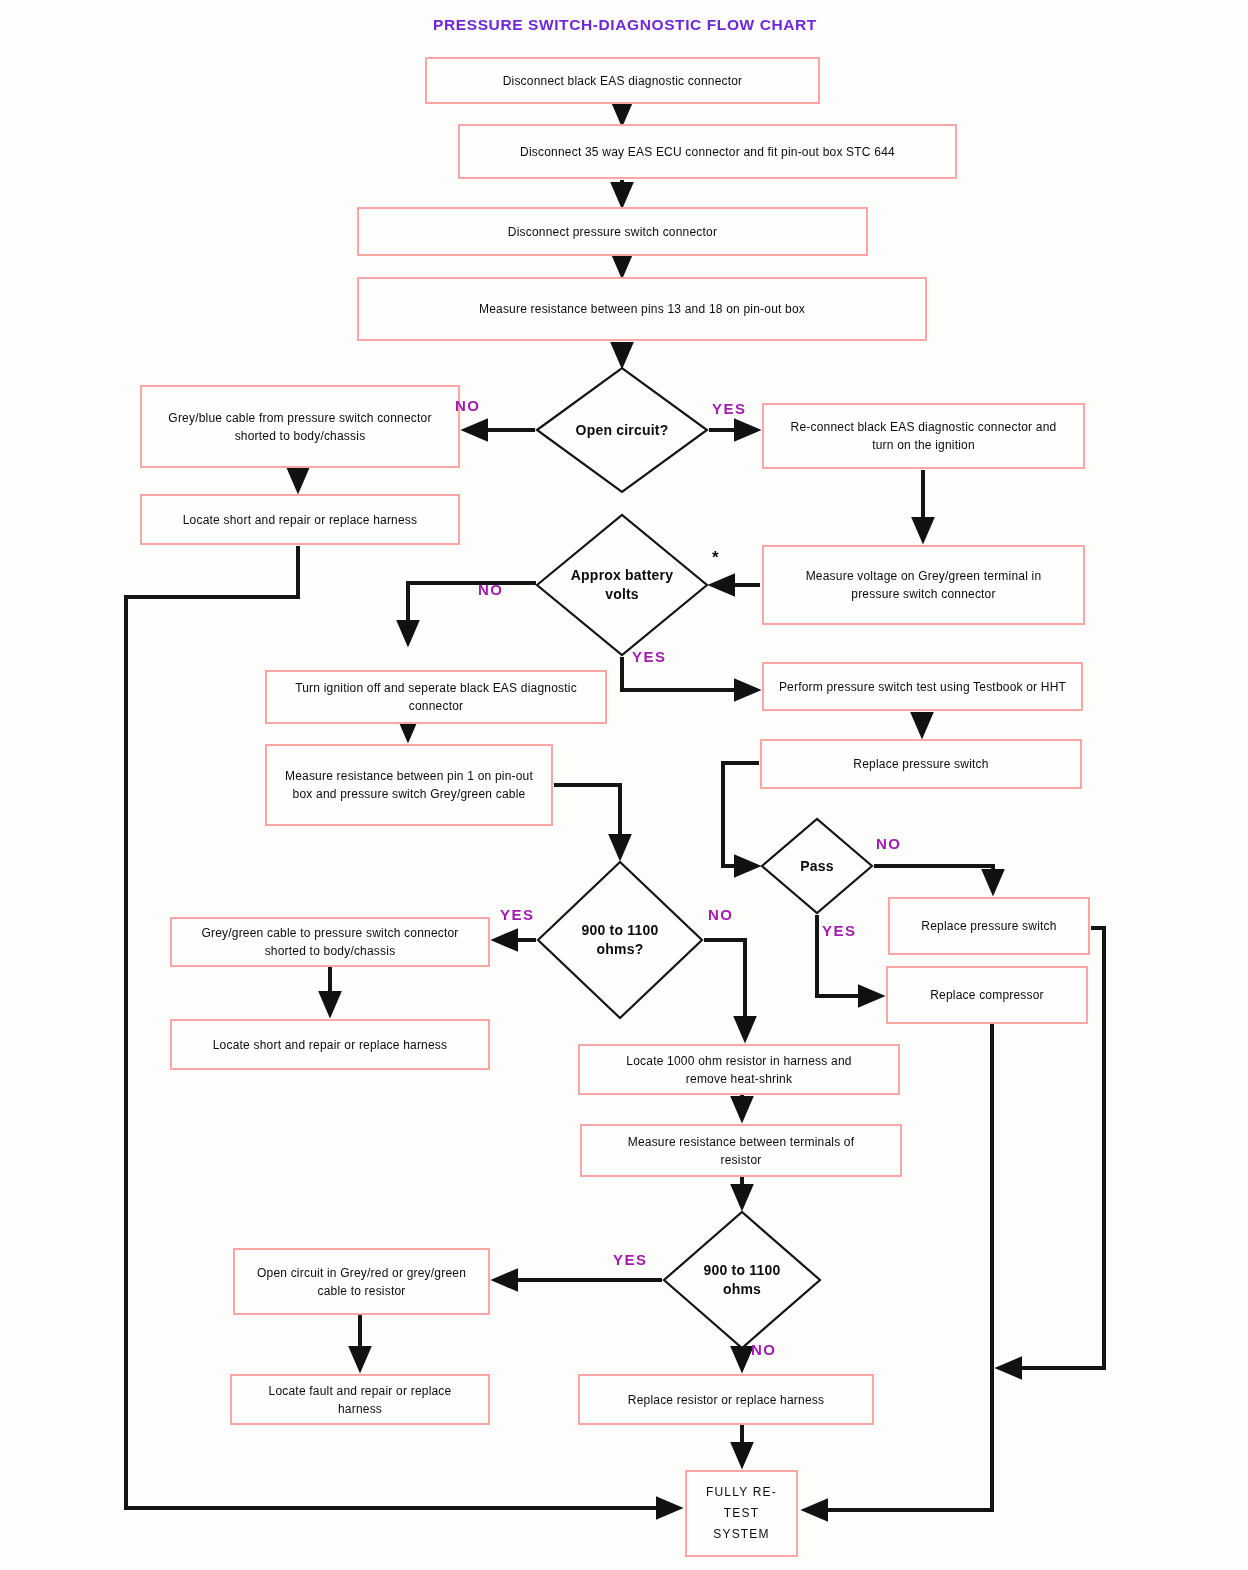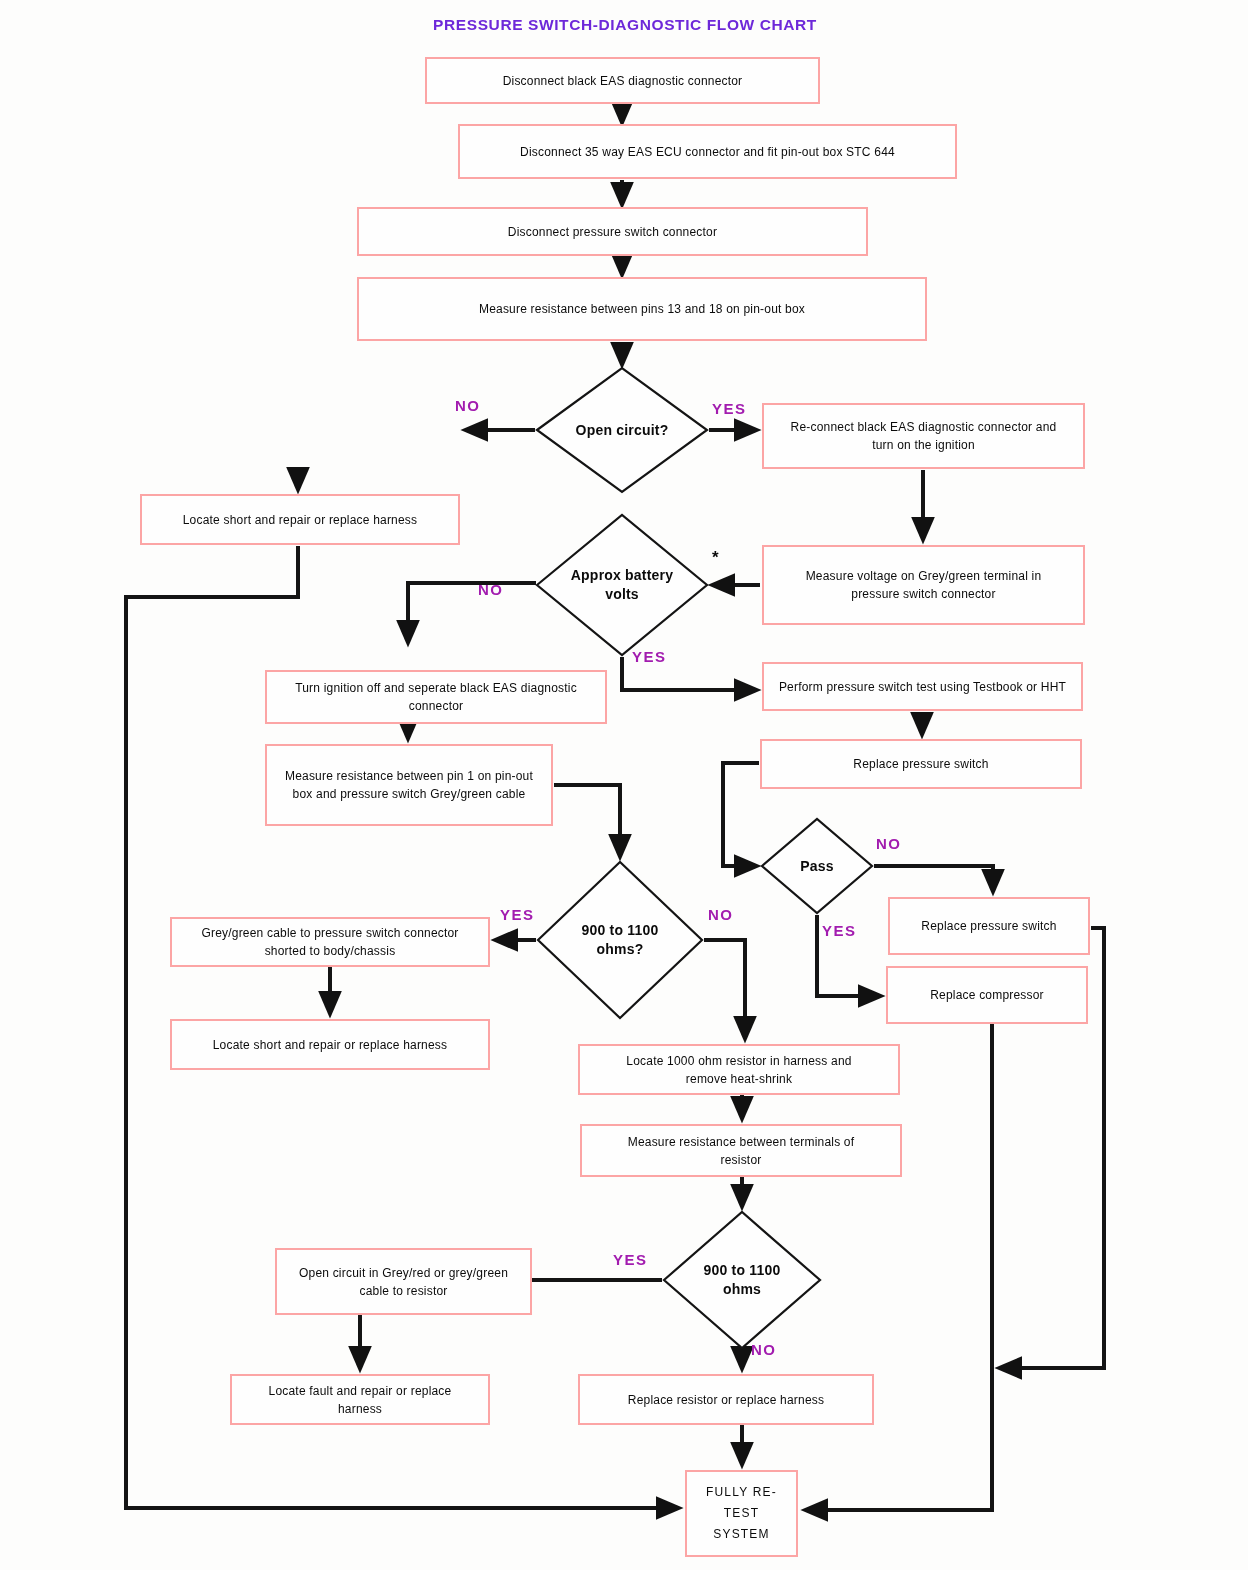--- a/index.html
+++ b/index.html
@@ -84,20 +84,21 @@
   <div class="title" style="left:340px;top:16px;width:570px;">PRESSURE SWITCH-DIAGNOSTIC FLOW CHART</div>
 
   <div class="box" style="left:425px;top:57px;width:395px;height:47px;">Disconnect black EAS diagnostic connector</div>
 
   <div class="box" style="left:413px;top:124px;width:499px;height:55px;margin-left:45px;">Disconnect 35 way EAS ECU connector and fit pin-out box STC 644</div>
 
   <div class="box" style="left:357px;top:207px;width:511px;height:49px;">Disconnect pressure switch connector</div>
 
   <div class="box" style="left:357px;top:277px;width:570px;height:64px;">Measure resistance between pins 13 and 18 on pin-out box</div>
 
+  <div class="box" style="left:140px;top:385px;width:320px;height:83px;padding:4px 26px;">Grey/blue cable from pressure switch connector shorted to body/chassis</div>
 
   <div class="box" style="left:140px;top:494px;width:320px;height:51px;">Locate short and repair or replace harness</div>
 
   <div class="box" style="left:762px;top:403px;width:323px;height:66px;padding:4px 20px;">Re-connect black EAS diagnostic connector and turn on the ignition</div>
 
   <div class="box" style="left:762px;top:545px;width:323px;height:80px;padding:4px 38px;">Measure voltage on Grey/green terminal in pressure switch connector</div>
 
   <div class="box" style="left:265px;top:670px;width:342px;height:54px;">Turn ignition off and seperate black EAS diagnostic connector</div>
 
   <div class="box" style="left:762px;top:662px;width:321px;height:49px;">Perform pressure switch test using Testbook or HHT</div>
@@ -111,21 +112,21 @@
   <div class="box" style="left:886px;top:966px;width:202px;height:58px;padding:4px 10px;">Replace compressor</div>
 
   <div class="box" style="left:170px;top:917px;width:320px;height:50px;">Grey/green cable to pressure switch connector shorted to body/chassis</div>
 
   <div class="box" style="left:170px;top:1019px;width:320px;height:51px;">Locate short and repair or replace harness</div>
 
   <div class="box" style="left:578px;top:1044px;width:322px;height:51px;padding:4px 44px;">Locate 1000 ohm resistor in harness and remove heat-shrink</div>
 
   <div class="box" style="left:580px;top:1124px;width:322px;height:53px;padding:4px 40px;">Measure resistance between terminals of resistor</div>
 
-  <div class="box" style="left:233px;top:1248px;width:257px;height:67px;padding:0 16px;margin-left:42px;">Open circuit in Grey/red or grey/green cable to resistor</div>
+  <div class="box" style="left:233px;top:1248px;width:257px;height:67px;padding:0 16px;">Open circuit in Grey/red or grey/green cable to resistor</div>
 
   <div class="box" style="left:230px;top:1374px;width:260px;height:51px;padding:4px 26px;">Locate fault and repair or replace harness</div>
 
   <div class="box" style="left:578px;top:1374px;width:296px;height:51px;">Replace resistor or replace harness</div>
 
   <div class="box" style="left:685px;top:1470px;width:113px;height:87px;padding:4px 8px;letter-spacing:1.2px;line-height:1.75;">FULLY RE-TEST SYSTEM</div>
 
   <div class="dlabel" style="left:552px;top:412px;width:140px;height:36px;">Open circuit?</div>
   <div class="dlabel" style="left:557px;top:550px;width:130px;height:70px;">Approx battery volts</div>
   <div class="dlabel" style="left:777px;top:848px;width:80px;height:36px;">Pass</div>

